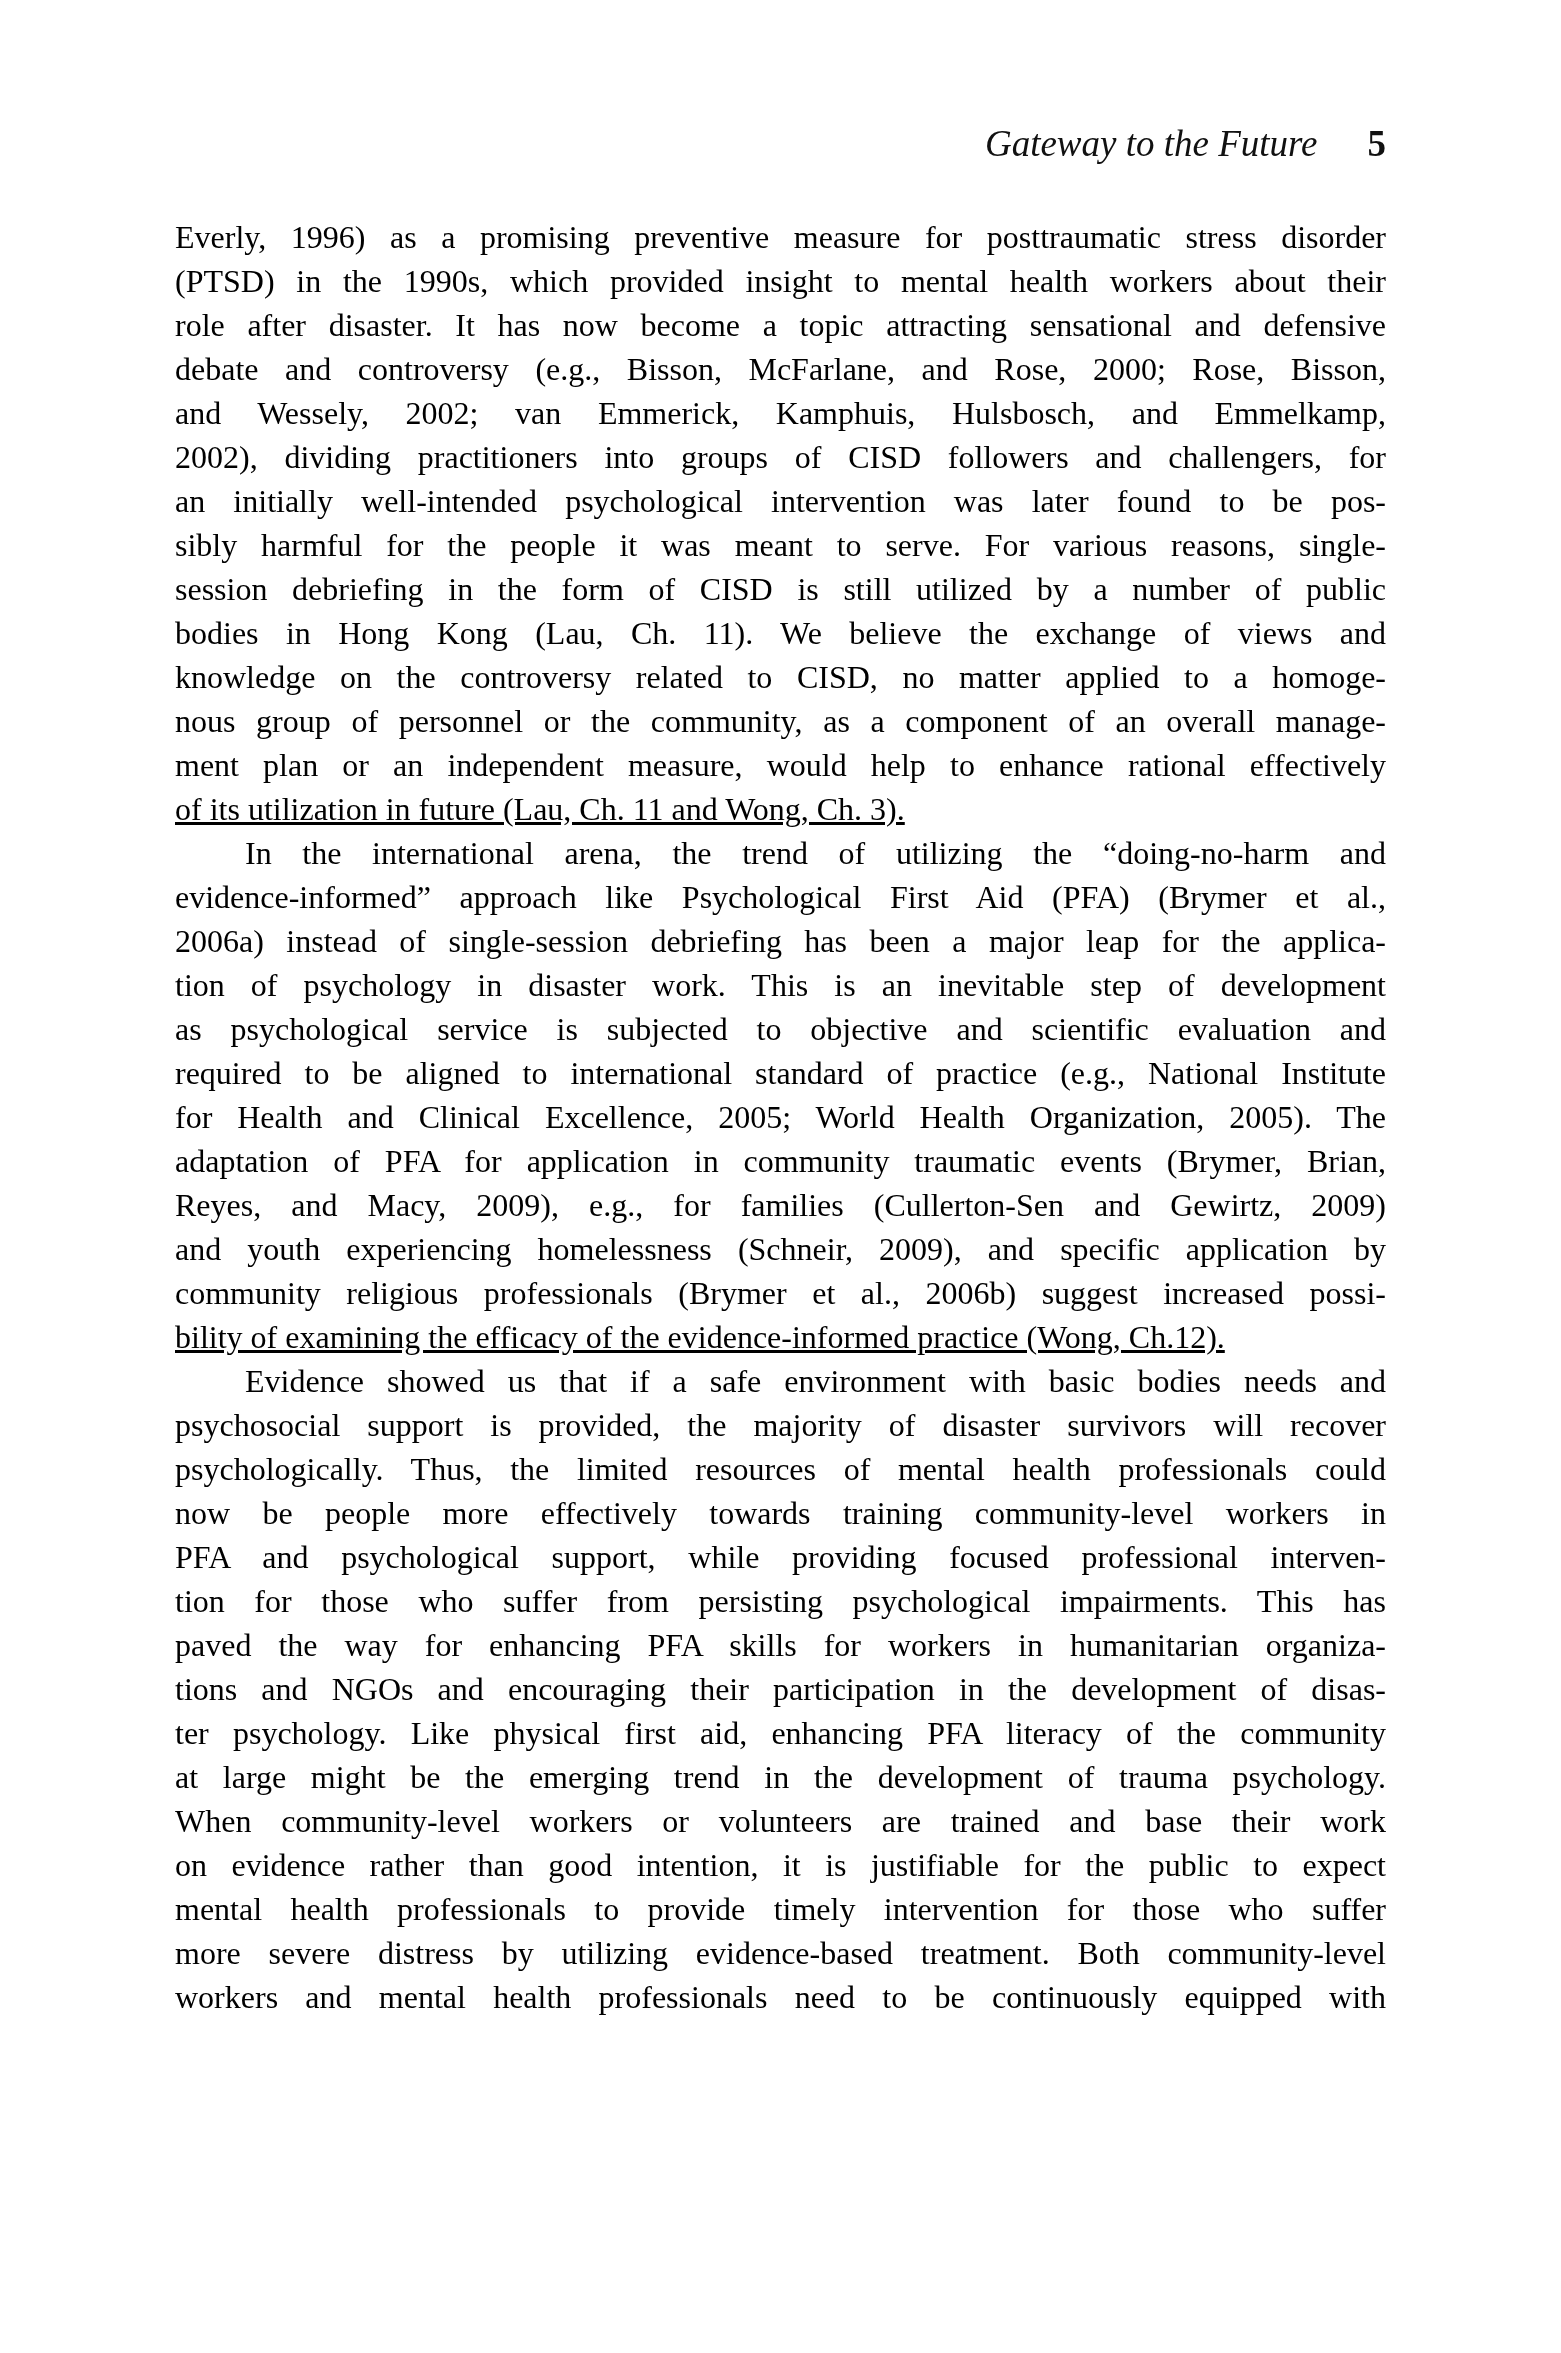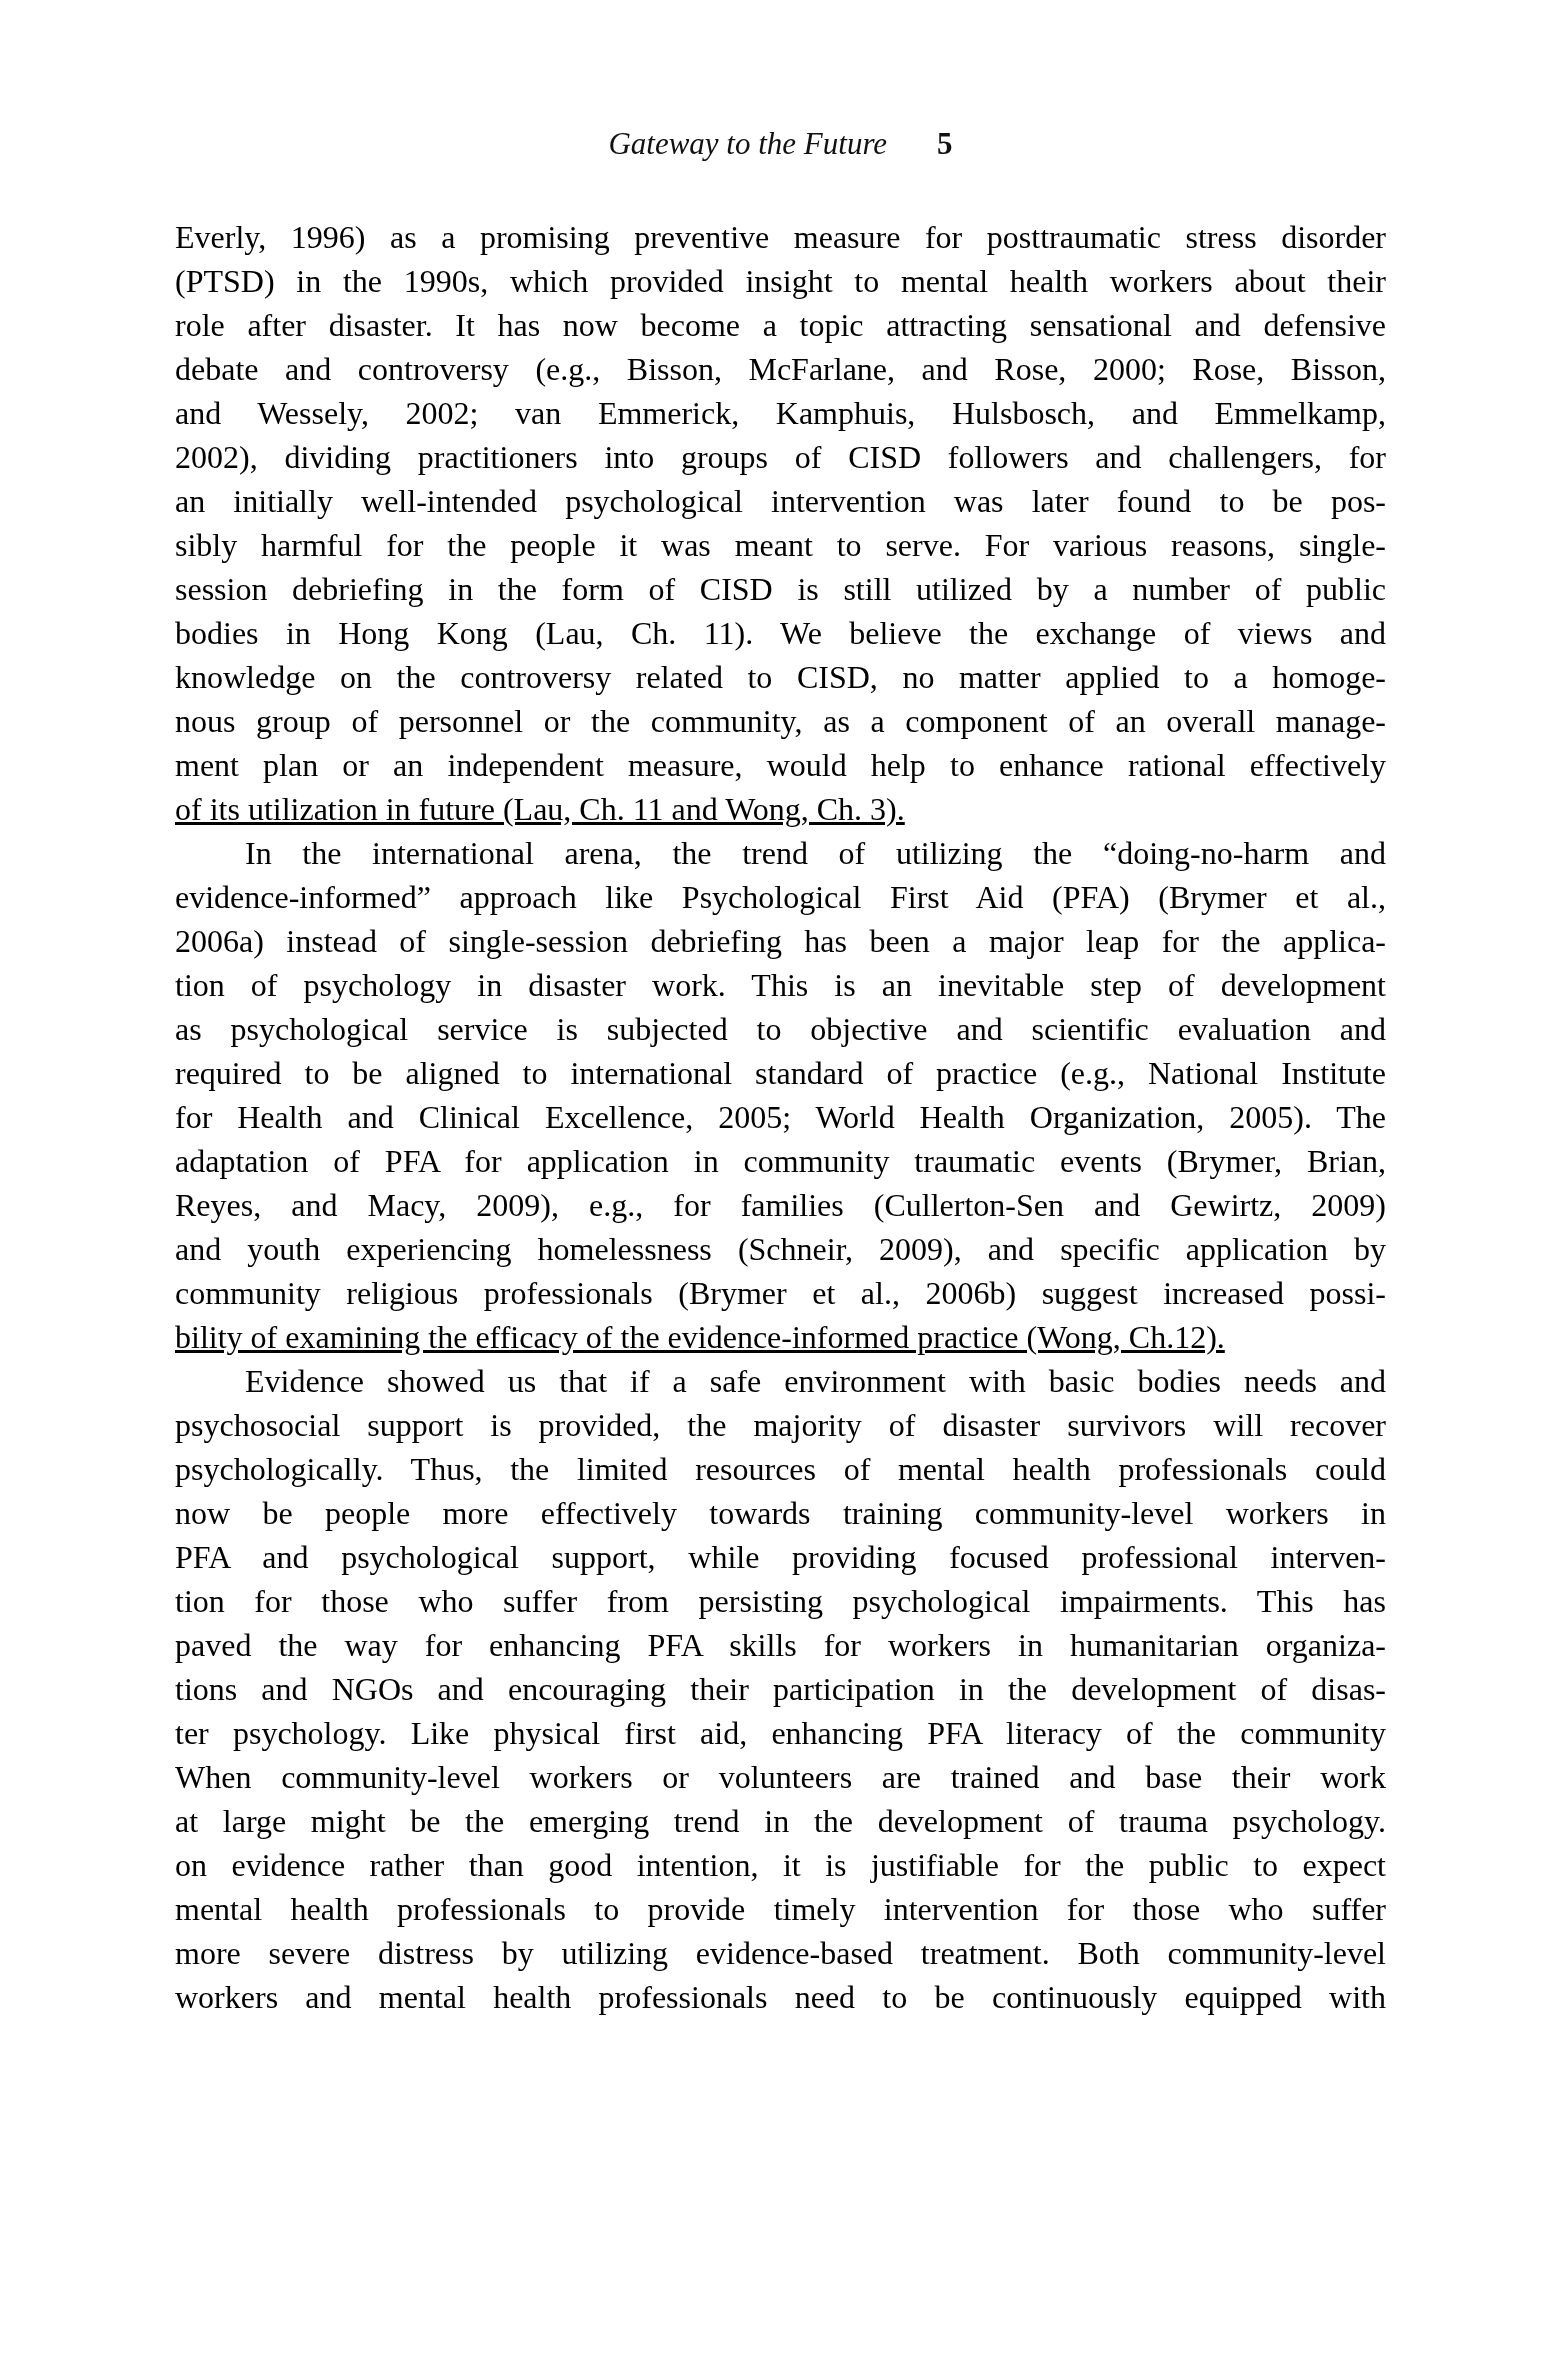--- a/index.html
+++ b/index.html
@@ -1,21 +1,21 @@
 <!DOCTYPE html>
 <html style="font-size:14px"><head>
 <meta charset="utf-8">
 <style>
   html, body { margin: 0; padding: 0; background: #ffffff; }
   body { width: 1562px; height: 2354px; position: relative; overflow: hidden; }
   .page { position: absolute; left: 0; top: 0; width: 1562px; height: 2354px; background: #ffffff; color: #000000; }
   .running-head {
     position: absolute; top: 122px; left: 175px; width: 1211px;
-    text-align: center; font-family: "Liberation Serif", serif;
-    font-size: 31px; line-height: 44px; color: #111;
+    text-align: right; font-family: "Liberation Serif", serif;
+    font-size: 37px; line-height: 44px; color: #111;
   }
   .running-head .title { font-style: italic; margin-right: 50px; }
   .running-head .pageno { font-weight: bold; }
   .body-text {
     position: absolute; left: 175px; top: 215px; width: 1211px;
     font-family: "Liberation Serif", serif; font-size: 32px; line-height: 44px;
     color: #000;
   }
   .line {
     display: block; height: 44px; white-space: nowrap;
@@ -69,22 +69,22 @@
     <div>
       <span class="line indent">Evidence showed us that if a safe environment with basic bodies needs and</span>
       <span class="line">psychosocial support is provided, the majority of disaster survivors will recover</span>
       <span class="line">psychologically. Thus, the limited resources of mental health professionals could</span>
       <span class="line">now be people more effectively towards training community-level workers in</span>
       <span class="line">PFA and psychological support, while providing focused professional interven-</span>
       <span class="line">tion for those who suffer from persisting psychological impairments. This has</span>
       <span class="line">paved the way for enhancing PFA skills for workers in humanitarian organiza-</span>
       <span class="line">tions and NGOs and encouraging their participation in the development of disas-</span>
       <span class="line">ter psychology. Like physical first aid, enhancing PFA literacy of the community</span>
+      <span class="line">at large might be the emerging trend in the development of trauma psychology.</span>
       <span class="line">When community-level workers or volunteers are trained and base their work</span>
-      <span class="line">at large might be the emerging trend in the development of trauma psychology.</span>
       <span class="line">on evidence rather than good intention, it is justifiable for the public to expect</span>
       <span class="line">mental health professionals to provide timely intervention for those who suffer</span>
       <span class="line">more severe distress by utilizing evidence-based treatment. Both community-level</span>
       <span class="line">workers and mental health professionals need to be continuously equipped with</span>
     </div>
   </div>
 </div>
 
 
 </body></html>

